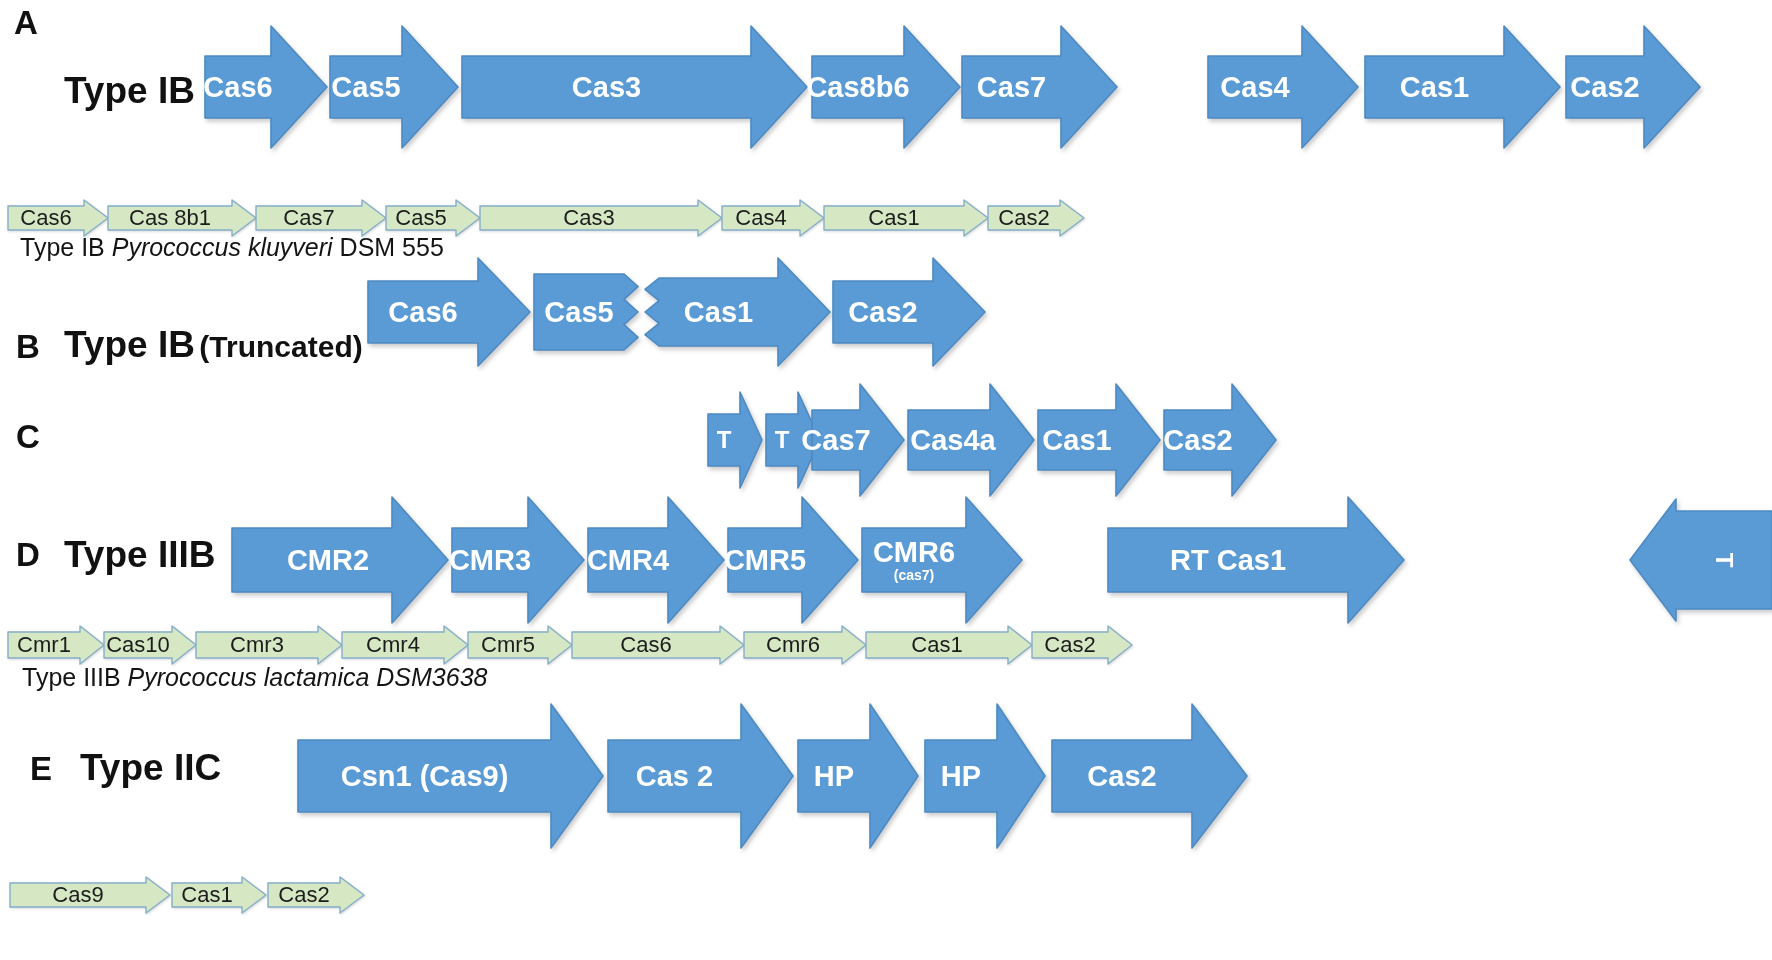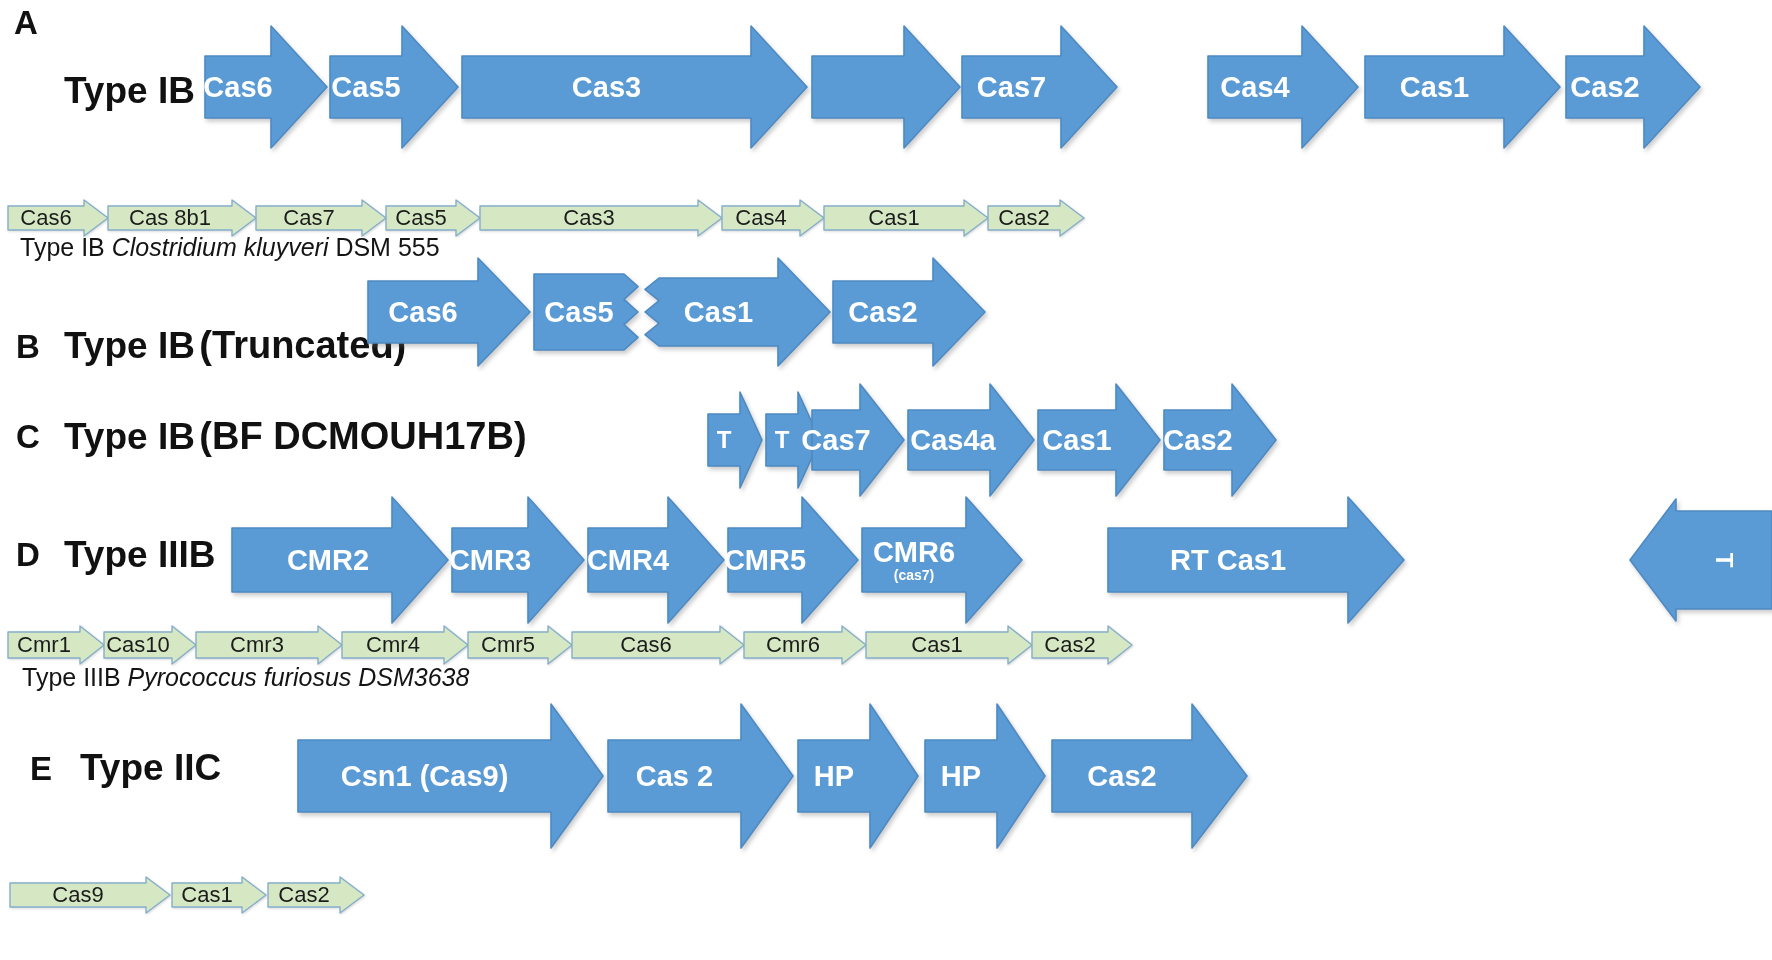--- a/index.html
+++ b/index.html
@@ -12,21 +12,21 @@
   }
   .panel-letter{
     position:absolute;
     font-weight:bold;font-size:33px;color:#111;line-height:1;
   }
   .panel-title{
     position:absolute;
     font-weight:bold;color:#111;line-height:1;white-space:nowrap;
   }
   .panel-title .t-main{font-size:37px;}
-  .panel-title .t-paren{font-size:38px;}
+  .panel-title .t-paren{font-size:30px;}
   .gene{position:absolute;}
   .gene svg{position:absolute;left:0;top:0;overflow:visible;}
   .gene.blue svg{filter:drop-shadow(2px 3px 2px rgba(110,110,110,0.35));}
   .gene.green svg{filter:drop-shadow(1px 1px 1px rgba(130,130,130,0.3));}
   .gene-label{
     position:absolute;top:0;bottom:0;
     display:flex;flex-direction:column;align-items:center;justify-content:center;
     text-align:center;line-height:1.05;white-space:nowrap;
   }
   .gene.blue .gene-label{color:#ffffff;font-weight:bold;font-size:29px;}
@@ -65,20 +65,23 @@
         <polygon points="0.0,30.0 289.0,30.0 289.0,0.0 345.0,61.0 289.0,122.0 289.0,92.0 0.0,92.0" fill="#5b9bd5" stroke="#4d8ac4" stroke-width="1.6" stroke-linejoin="round"></polygon>
       </svg>
       <div class="gene-label" style="left: 0px; right: 56px;">
         <span>Cas3</span>
       </div>
     </div>
     <div class="gene blue" style="left: 812px; top: 26px; width: 148px; height: 122px;">
       <svg width="148" height="122">
         <polygon points="0.0,30.0 92.0,30.0 92.0,0.0 148.0,61.0 92.0,122.0 92.0,92.0 0.0,92.0" fill="#5b9bd5" stroke="#4d8ac4" stroke-width="1.6" stroke-linejoin="round"></polygon>
       </svg>
+      <div class="gene-label" style="left: 0px; right: 56px;">
+        <span>Cas8b6</span>
+      </div>
     </div>
     <div class="gene blue" style="left: 962px; top: 26px; width: 155px; height: 122px;">
       <svg width="155" height="122">
         <polygon points="0.0,30.0 99.0,30.0 99.0,0.0 155.0,61.0 99.0,122.0 99.0,92.0 0.0,92.0" fill="#5b9bd5" stroke="#4d8ac4" stroke-width="1.6" stroke-linejoin="round"></polygon>
       </svg>
       <div class="gene-label" style="left: 0px; right: 56px;">
         <span>Cas7</span>
       </div>
     </div>
     <div class="gene blue" style="left: 1208px; top: 26px; width: 150px; height: 122px;">
@@ -133,21 +136,20 @@
     </div>
     <div class="gene blue" style="left: 833px; top: 258px; width: 152px; height: 108px;">
       <svg width="152" height="108">
         <polygon points="0.0,23.0 100.0,23.0 100.0,0.0 152.0,54.0 100.0,108.0 100.0,85.0 0.0,85.0" fill="#5b9bd5" stroke="#4d8ac4" stroke-width="1.6" stroke-linejoin="round"></polygon>
       </svg>
       <div class="gene-label" style="left: 0px; right: 52px;">
         <span>Cas2</span>
       </div>
     </div>
     <div class="panel-letter" style="left: 16px; top: 420px;">C</div>
-    <div class="panel-title" style="left: 64px; top: 417px;"><span class="t-main">Type IB</span> <span class="t-paren">(BF DCMOUH17B)</span></div>
     <div class="gene blue" style="left: 708px; top: 392px; width: 54px; height: 96px;">
       <svg width="54" height="96">
         <polygon points="0.0,22.0 32.0,22.0 32.0,0.0 54.0,48.0 32.0,96.0 32.0,74.0 0.0,74.0" fill="#5b9bd5" stroke="#4d8ac4" stroke-width="1.6" stroke-linejoin="round"></polygon>
       </svg>
       <div class="gene-label" style="left: 0px; right: 22px; font-size: 24px;">
         <span>T</span>
       </div>
     </div>
     <div class="gene blue" style="left: 766px; top: 392px; width: 54px; height: 96px;">
       <svg width="54" height="96">
@@ -347,21 +349,21 @@
       </div>
     </div>
     <div class="gene green" style="left: 988px; top: 200px; width: 96px; height: 36px;">
       <svg width="96" height="36">
         <polygon points="0.0,6.0 72.0,6.0 72.0,0.0 96.0,18.0 72.0,36.0 72.0,30.0 0.0,30.0" fill="#d5e8c3" stroke="#85aecb" stroke-width="1.4" stroke-linejoin="round"></polygon>
       </svg>
       <div class="gene-label" style="left: 0px; right: 24px;">
         <span>Cas2</span>
       </div>
     </div>
-    <div class="caption" style="left: 20px; top: 234px;"><span>Type IB </span><span class="c-italic">Clostridium kluyveri</span><span> DSM 555</span></div>
+    <div class="caption" style="left: 20px; top: 234px;"><span>Type IB </span><span class="c-italic">Pyrococcus kluyveri</span><span> DSM 555</span></div>
     <div class="gene green" style="left: 8px; top: 626px; width: 96px; height: 38px;">
       <svg width="96" height="38">
         <polygon points="0.0,6.0 72.0,6.0 72.0,0.0 96.0,19.0 72.0,38.0 72.0,32.0 0.0,32.0" fill="#d5e8c3" stroke="#85aecb" stroke-width="1.4" stroke-linejoin="round"></polygon>
       </svg>
       <div class="gene-label" style="left: 0px; right: 24px;">
         <span>Cmr1</span>
       </div>
     </div>
     <div class="gene green" style="left: 104px; top: 626px; width: 92px; height: 38px;">
       <svg width="92" height="38">
@@ -420,21 +422,21 @@
       </div>
     </div>
     <div class="gene green" style="left: 1032px; top: 626px; width: 100px; height: 38px;">
       <svg width="100" height="38">
         <polygon points="0.0,6.0 76.0,6.0 76.0,0.0 100.0,19.0 76.0,38.0 76.0,32.0 0.0,32.0" fill="#d5e8c3" stroke="#85aecb" stroke-width="1.4" stroke-linejoin="round"></polygon>
       </svg>
       <div class="gene-label" style="left: 0px; right: 24px;">
         <span>Cas2</span>
       </div>
     </div>
-    <div class="caption" style="left: 22px; top: 664px;"><span>Type IIIB </span><span class="c-italic">Pyrococcus furiosus DSM3638</span></div>
+    <div class="caption" style="left: 22px; top: 664px;"><span>Type IIIB </span><span class="c-italic">Pyrococcus lactamica DSM3638</span></div>
     <div class="gene green" style="left: 10px; top: 877px; width: 160px; height: 36px;">
       <svg width="160" height="36">
         <polygon points="0.0,6.0 136.0,6.0 136.0,0.0 160.0,18.0 136.0,36.0 136.0,30.0 0.0,30.0" fill="#d5e8c3" stroke="#85aecb" stroke-width="1.4" stroke-linejoin="round"></polygon>
       </svg>
       <div class="gene-label" style="left: 0px; right: 24px;">
         <span>Cas9</span>
       </div>
     </div>
     <div class="gene green" style="left: 172px; top: 877px; width: 94px; height: 36px;">
       <svg width="94" height="36">

